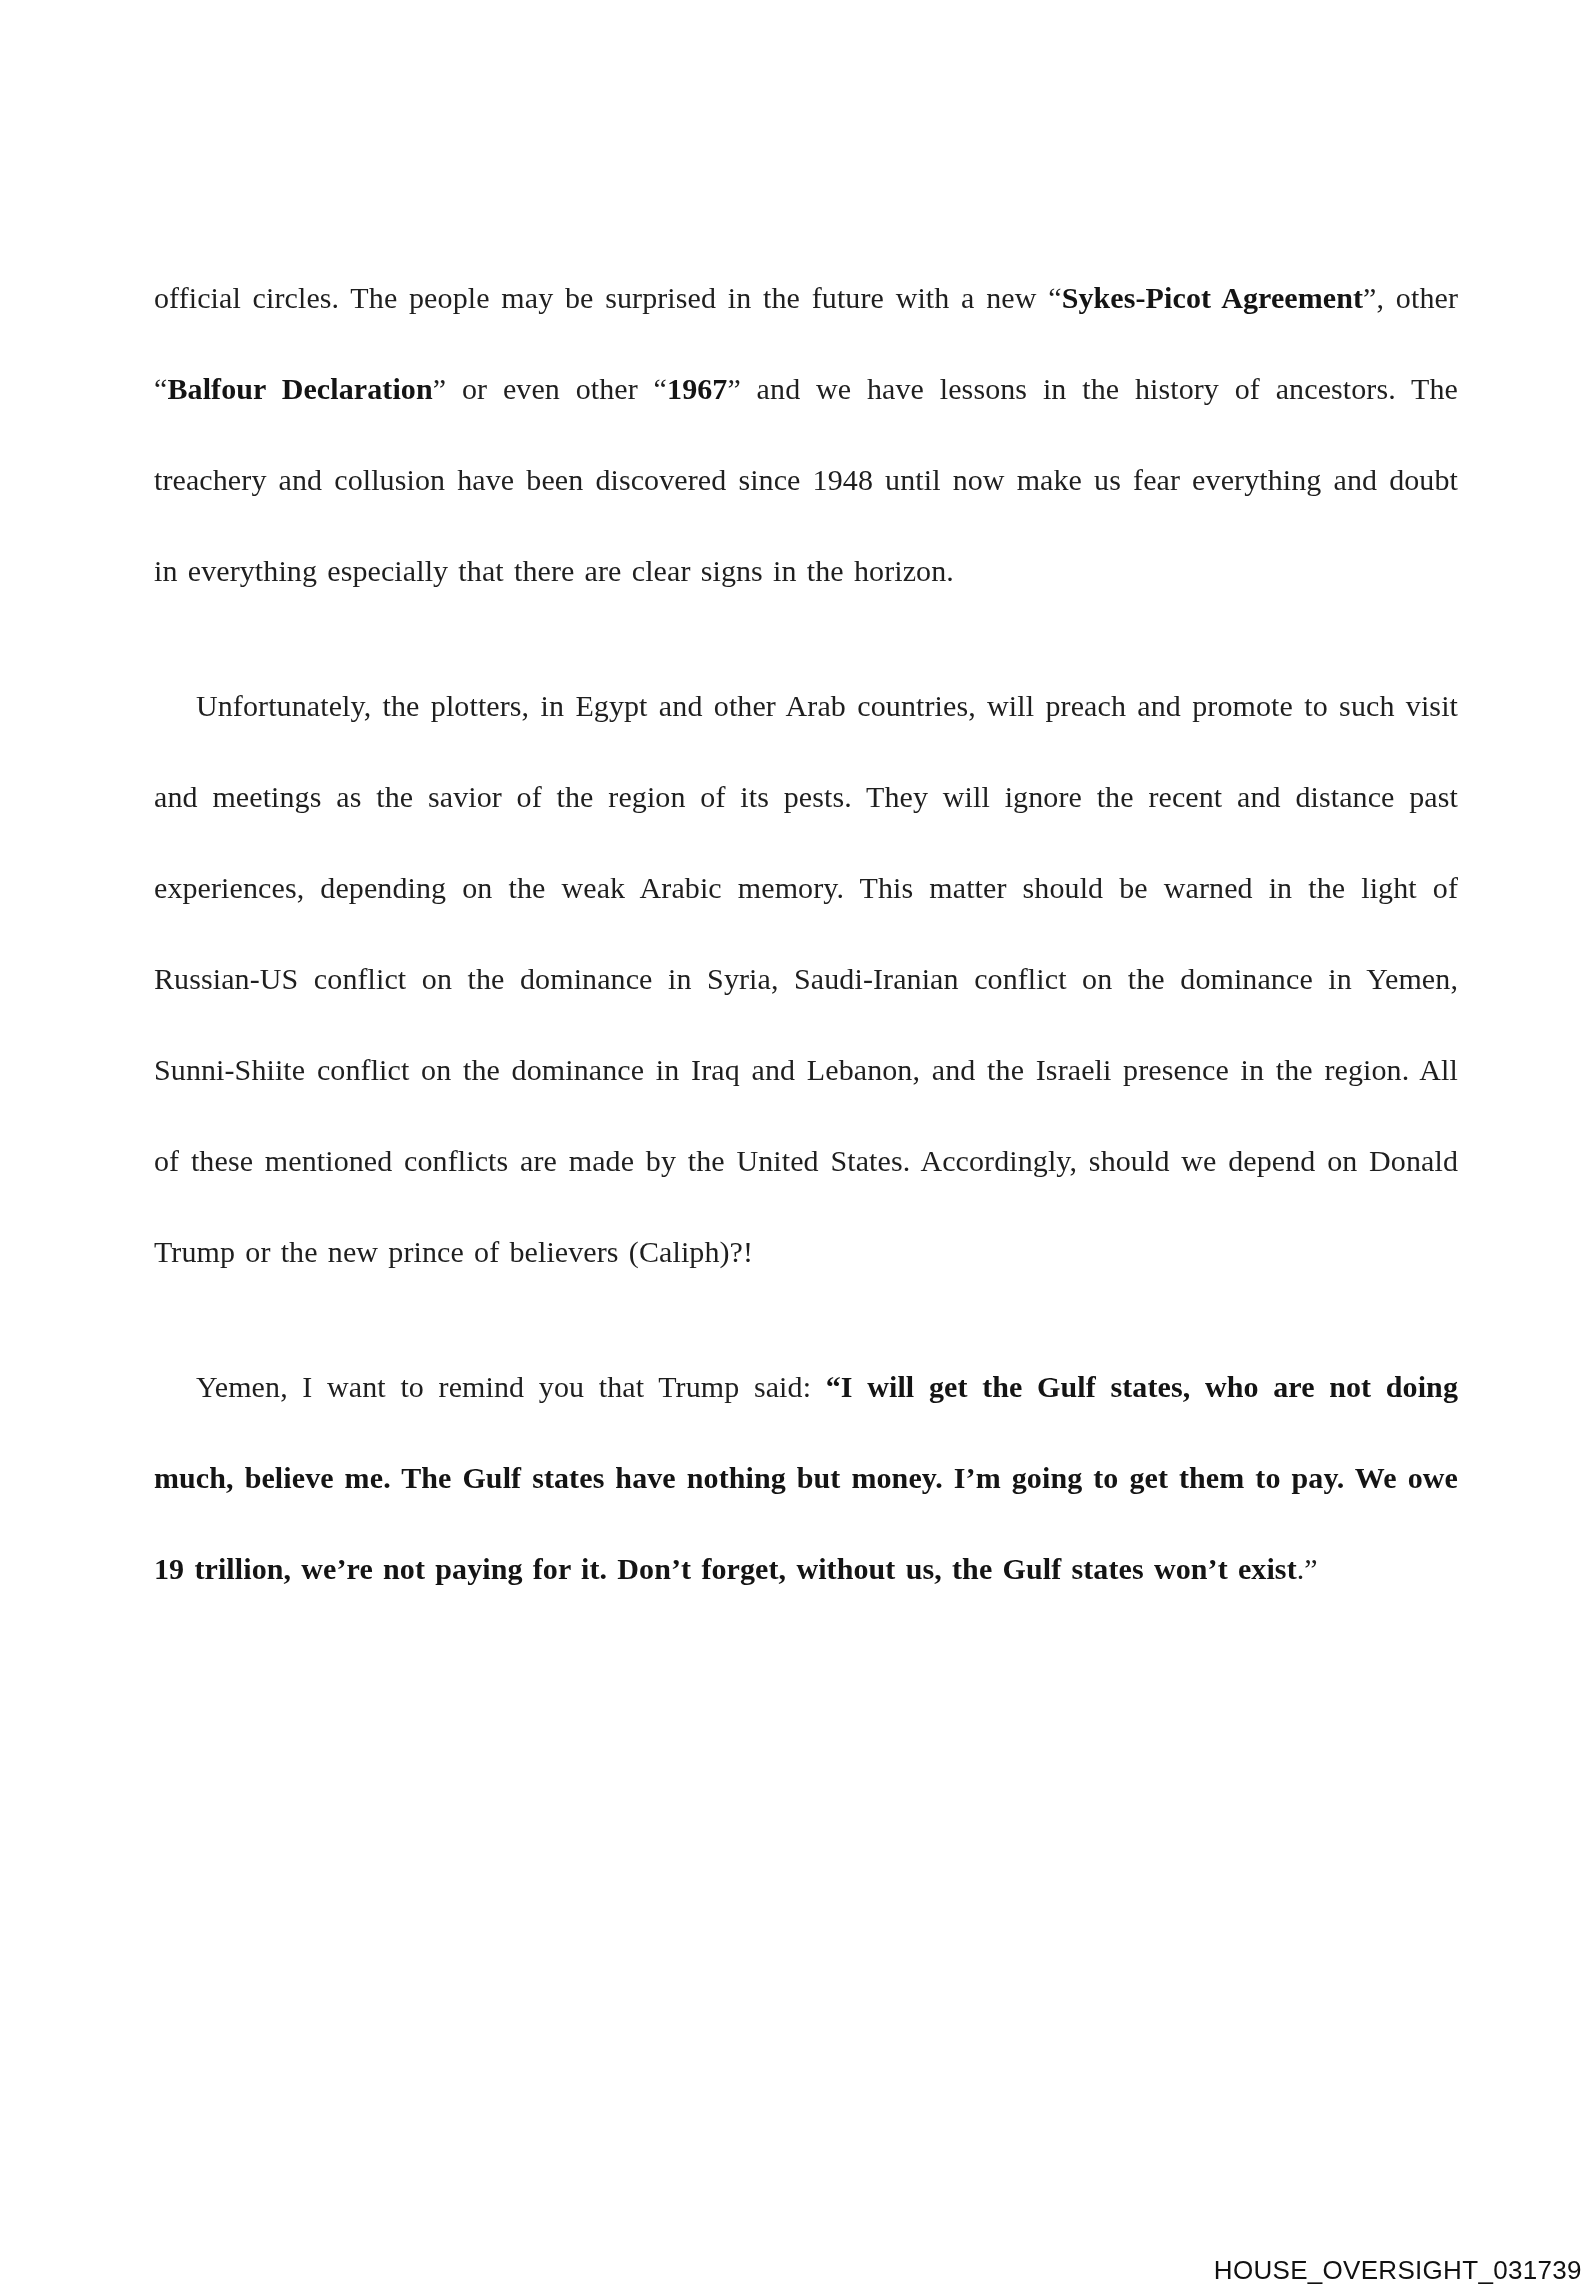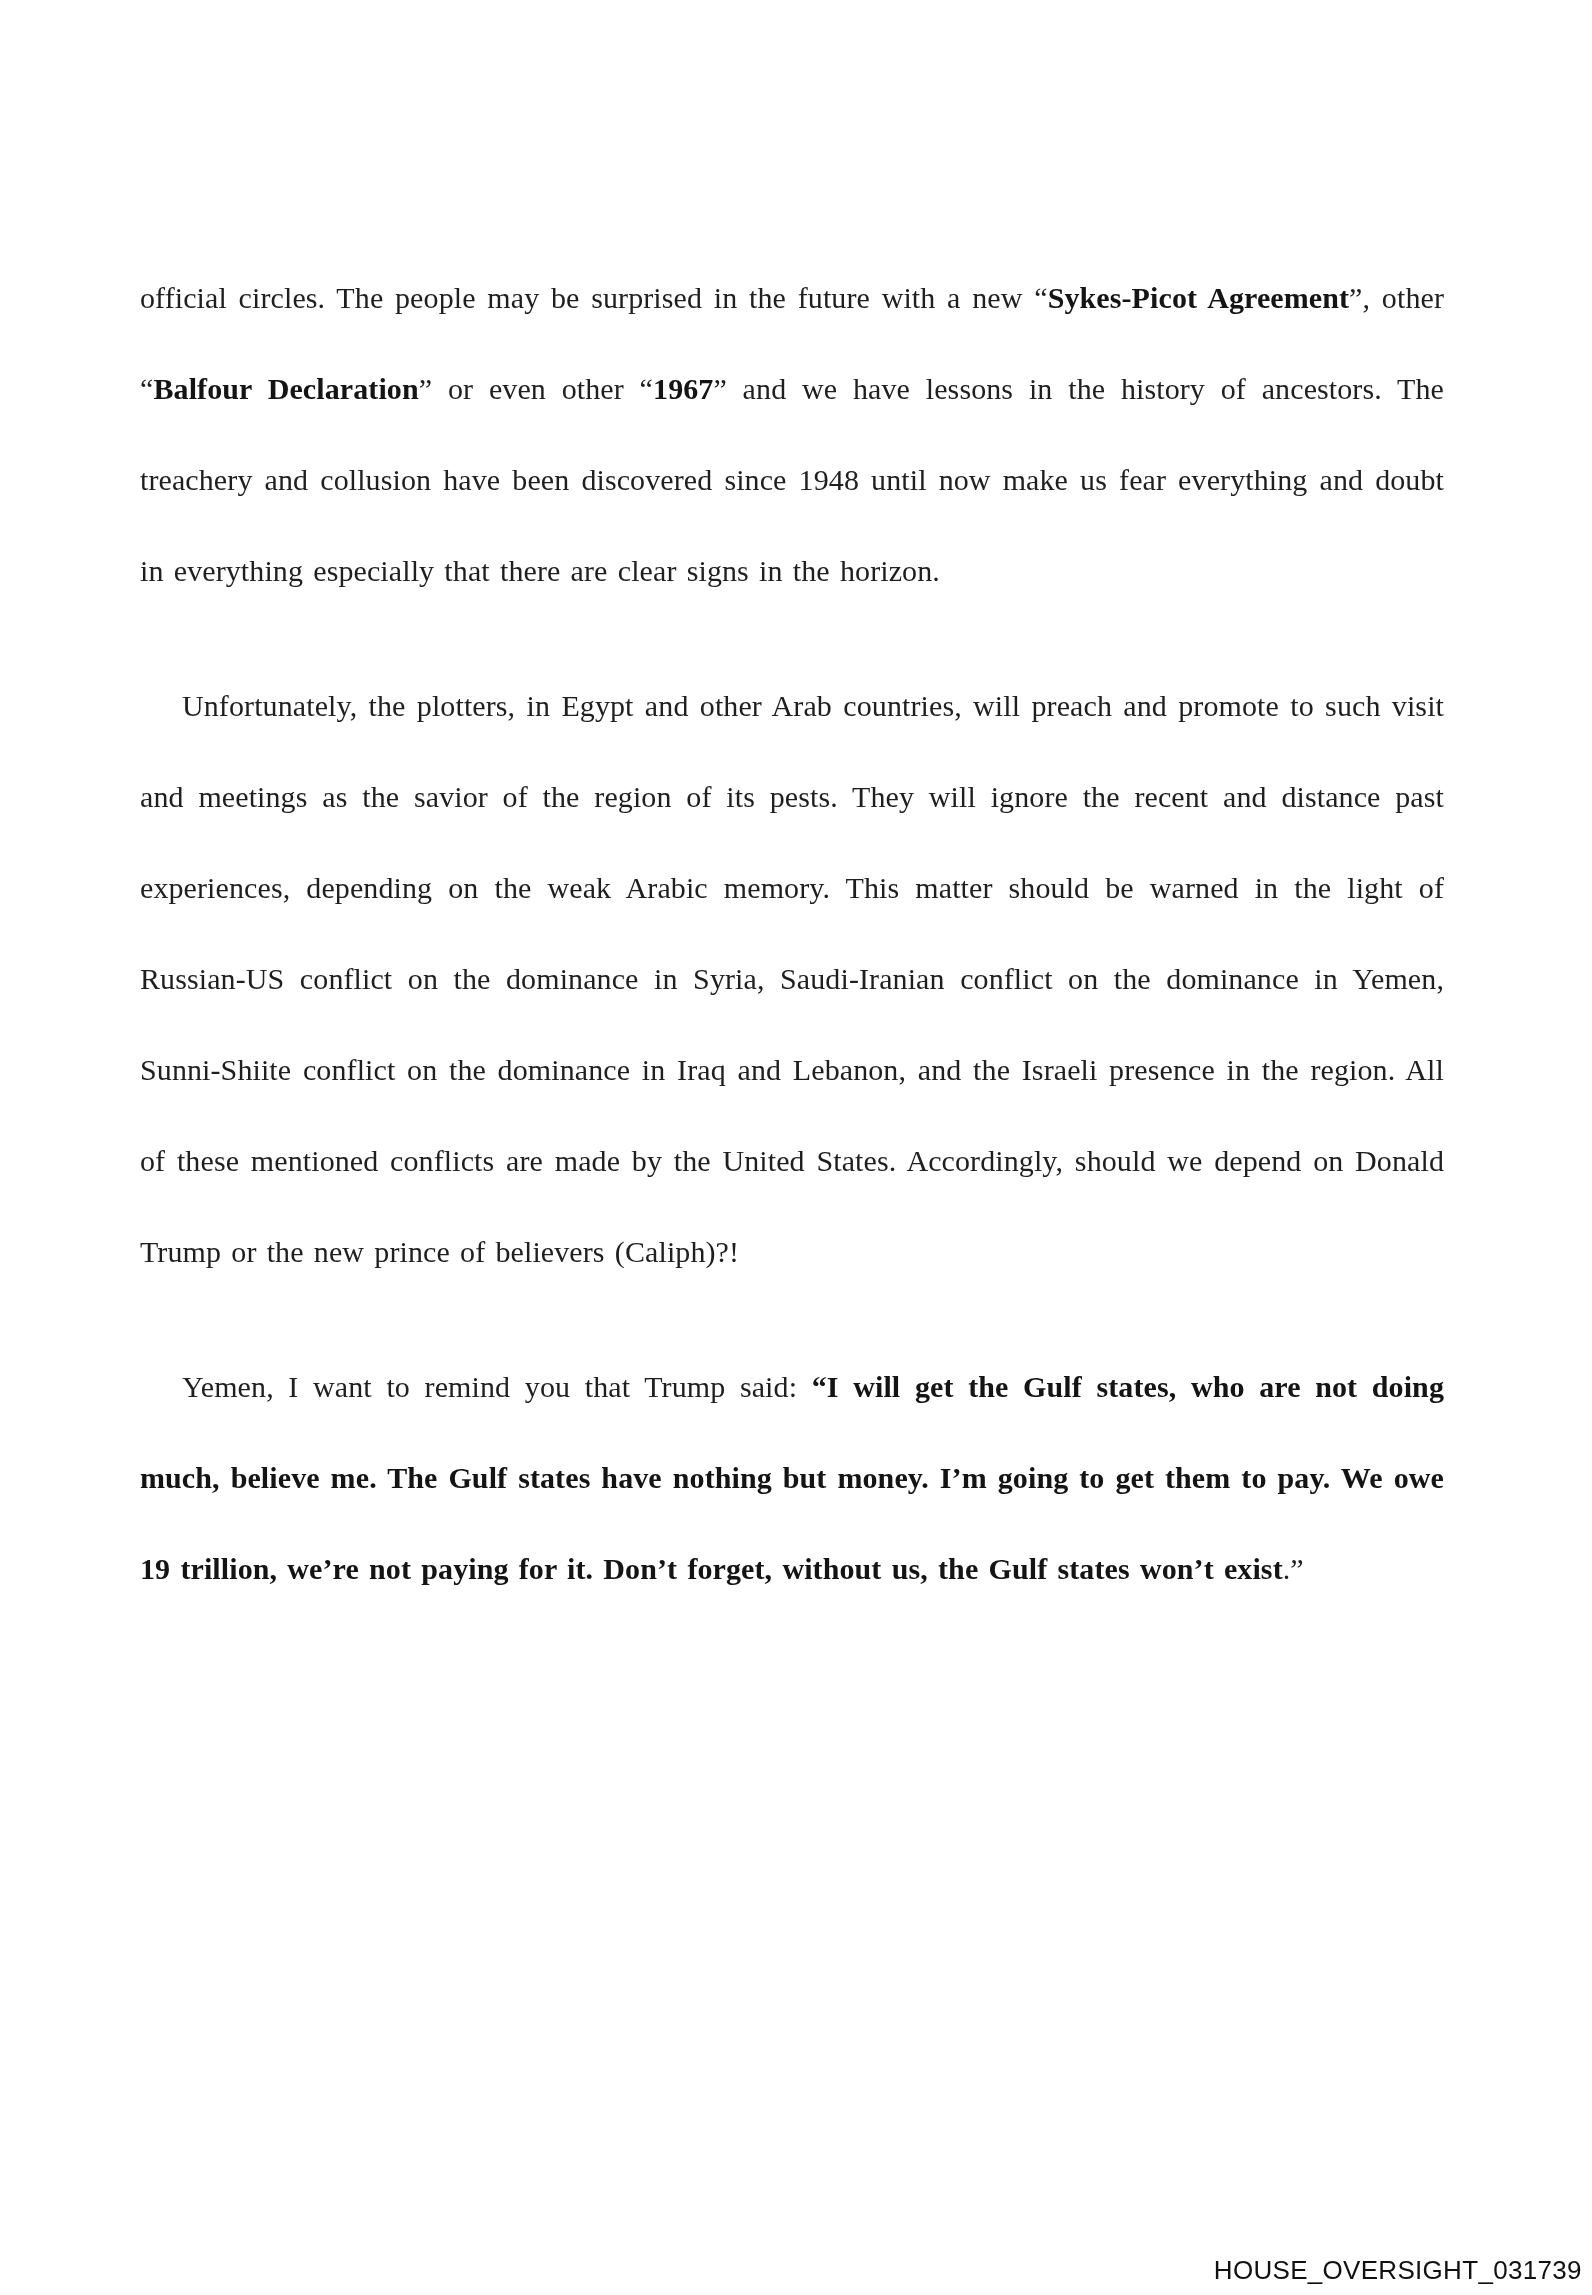--- a/index.html
+++ b/index.html
@@ -10,21 +10,21 @@
   .page {
     position: relative;
     width: 1592px;
     height: 2295px;
     background: #ffffff;
     overflow: hidden;
     font-family: "Liberation Serif", serif;
   }
   .doc-body {
     position: absolute;
-    left: 140px;
+    left: 154px;
     top: 252px;
     width: 1304px;
   }
   .para {
     margin: 0 0 44px 0;
     font-size: 30px;
     line-height: 91px;
     color: #1f1f1f;
     text-align: justify;
     letter-spacing: 0.1px;

